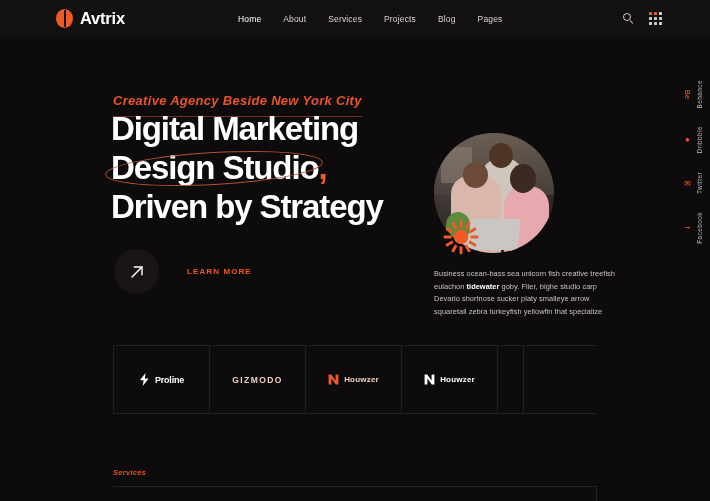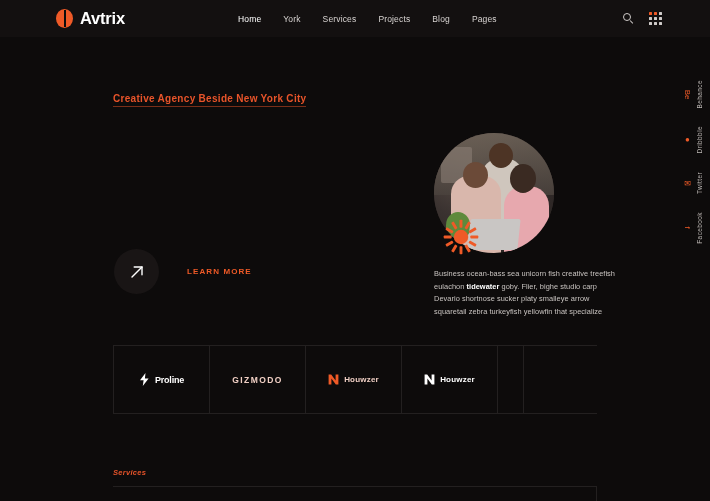--- a/index.html
+++ b/index.html
@@ -48,22 +48,22 @@
   }
   .grid-icon { display: grid; grid-template-columns: repeat(3, 2.6px); gap: 2.4px; }
   .grid-icon i { width: 2.6px; height: 2.6px; background: #cfcbc9; border-radius: 0.5px; display:block;}
   .grid-icon i.hot { background: #ef5a27; }
 
   
   .hero { position: absolute; top: 37px; left: 0; width: 710px; height: 290px; }
 
   .eyebrow {
     position: absolute; left: 113px; top: 56px;
-    color: #e8542a; font-size: 10px; font-weight: 700;
-    letter-spacing: .3px; border-bottom: 1px solid #7a2e18; padding-bottom: 2px;
+    color: #e8542a; font-size: 13px; font-style: italic; font-weight: 700;
+    letter-spacing: .3px; border-bottom: 1px solid #7a2e18; padding-bottom: 8px;
   }
 
   .headline {
     position: absolute; left: 111px; top: 72px; width: 330px;
     color: #ffffff; font-size: 33px; font-weight: 700;
     line-height: 39px; letter-spacing: -1.1px;
   }
   .headline .line { position: relative; white-space: nowrap; }
   .headline .comma { color: #ef5a27; }
   .ellipse-mark {
@@ -169,21 +169,21 @@
     <div class="logo-wrap">
       <div class="logo-mark">
         <span class="leaf"></span>
           <span class="slit"></span>
       </div>
       <span class="logo-text">Avtrix</span>
     </div>
 
     <nav class="nav">
       <a href="#" class="active">Home</a>
-      <a href="#">York</a>
+      <a href="#">About</a>
       <a href="#">Services</a>
       <a href="#">Projects</a>
       <a href="#">Blog</a>
       <a href="#">Pages</a>
     </nav>
 
     <div class="head-right">
       <span class="search-icon">
         <span class="ring"></span>
           <span class="stick"></span>
@@ -199,20 +199,28 @@
           <i></i>
           <i></i>
       </span>
     </div>
   </div>
 
   <div class="hero">
 
     <div class="eyebrow">Creative Agency Beside New York City</div>
 
+    <div class="headline">
+      <div class="line">Digital Marketing</div>
+      <div class="line">
+        <span class="ellipse-mark"></span>
+        <span>Design</span><span> Studio</span><span class="comma">,</span>
+      </div>
+      <div class="line">Driven by Strategy</div>
+    </div>
 
     <div class="cta-row">
       <span class="cta-circle">
         <svg width="20" height="20" viewBox="0 0 20 20" fill="none">
           <path d="M5 15 L15 5" stroke="#ffffff" stroke-width="1.4" stroke-linecap="round"></path>
           <path d="M7.2 5 L15 5 L15 12.8" stroke="#ffffff" stroke-width="1.4" stroke-linecap="round" stroke-linejoin="round"></path>
         </svg>
       </span>
       <span class="cta-label">LEARN MORE</span>
     </div>

